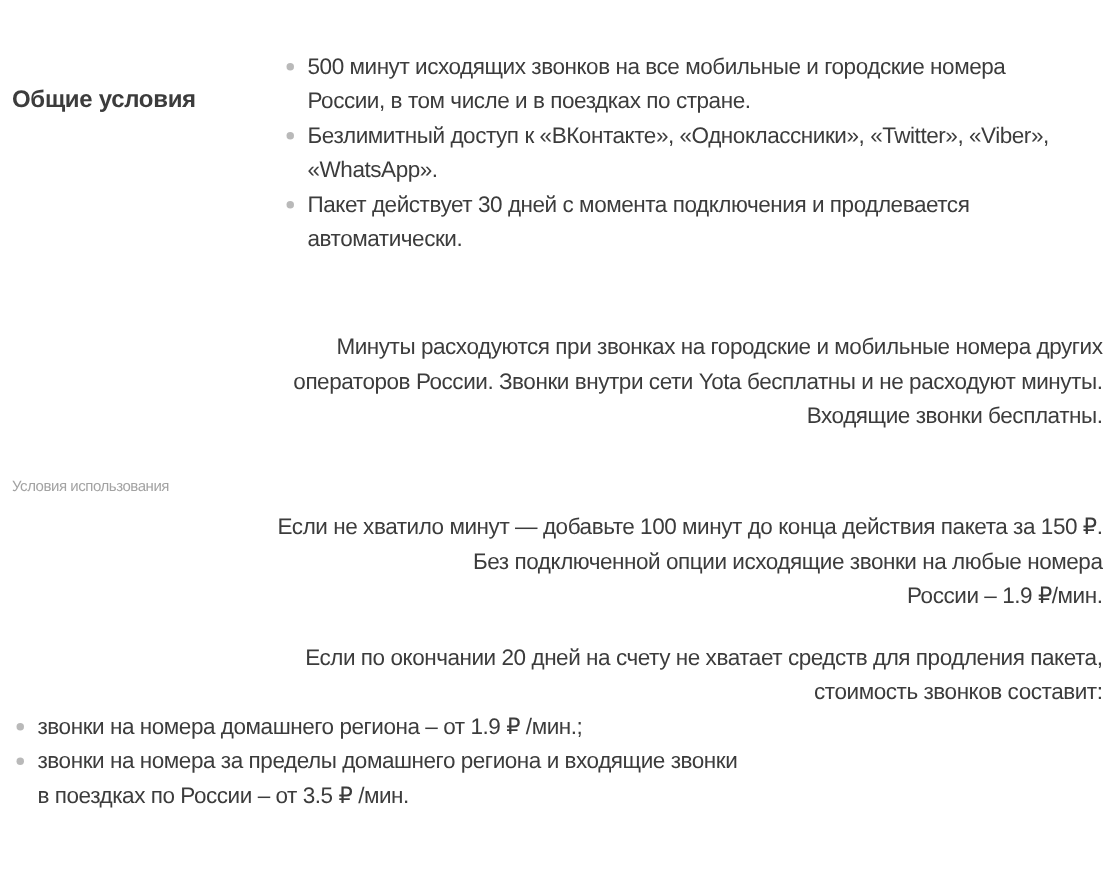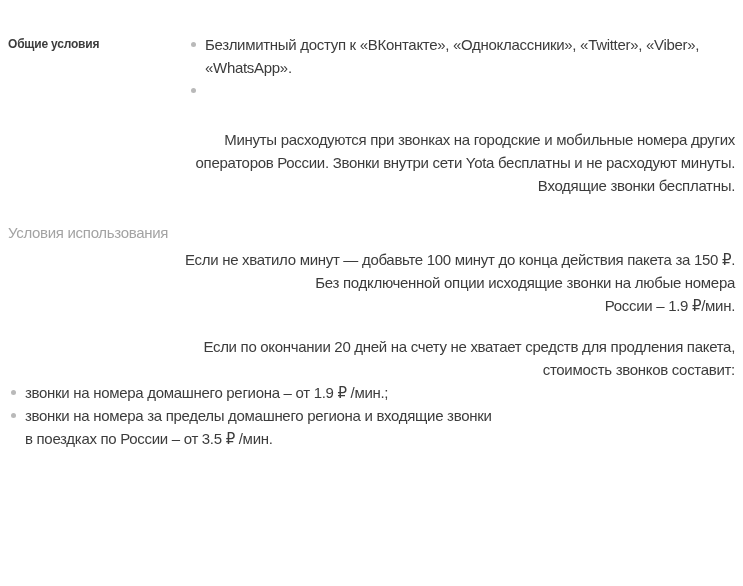--- a/index.html
+++ b/index.html
@@ -26,39 +26,40 @@
   .row {
     display: flex;
     align-items: flex-start;
   }
   .row.minutes {
     margin-top: 49px;
   }
   .term {
     flex: 0 0 180px;
     width: 180px;
-    font-size: 12px;
+    font-size: 16px;
     font-weight: 700;
     letter-spacing: -0.2px;
     color: var(--text, #3c3c3c);
+    margin-top: 22px;
   }
   .content {
     flex: 1;
     min-width: 0;
   }
   .content p {
     margin: 0;
     white-space: pre-line;
     text-align: right;
   }
   p.spaced-a { margin-top: 4px; }
   p.spaced-b { margin-top: 18px; }
   .subheading {
     margin: 24px 0 0 0;
-    font-size: 15px;
+    font-size: 10px;
     font-weight: 400;
     color: var(--muted, #a3a3a3);
   }
   ul.bullets {
     list-style: none;
     margin: 0;
     padding: 0;
   }
   ul.bullets li {
     position: relative;
@@ -81,25 +82,32 @@
 <body>
 
 <div class="page">
 
   <section class="row">
     <div class="term">Общие условия</div>
     <div class="content">
       <ul class="bullets">
         <li>
           <span class="bullet-dot"></span>
+          <span class="bullet-text">500 минут исходящих звонков на все мобильные и городские номера
+России, в том числе и в поездках по стране.</span>
+        </li>
+        <li>
+          <span class="bullet-dot"></span>
           <span class="bullet-text">Безлимитный доступ к «ВКонтакте», «Одноклассники», «Twitter», «Viber»,
 «WhatsApp».</span>
         </li>
         <li>
           <span class="bullet-dot"></span>
+          <span class="bullet-text">Пакет действует 30 дней с момента подключения и продлевается
+автоматически.</span>
         </li>
       </ul>
     </div>
   </section>
 
   <section class="row minutes">
     <div class="content">
       <p>Минуты расходуются при звонках на городские и мобильные номера других
 операторов России. Звонки внутри сети Yota бесплатны и не расходуют минуты.
 Входящие звонки бесплатны.</p>

